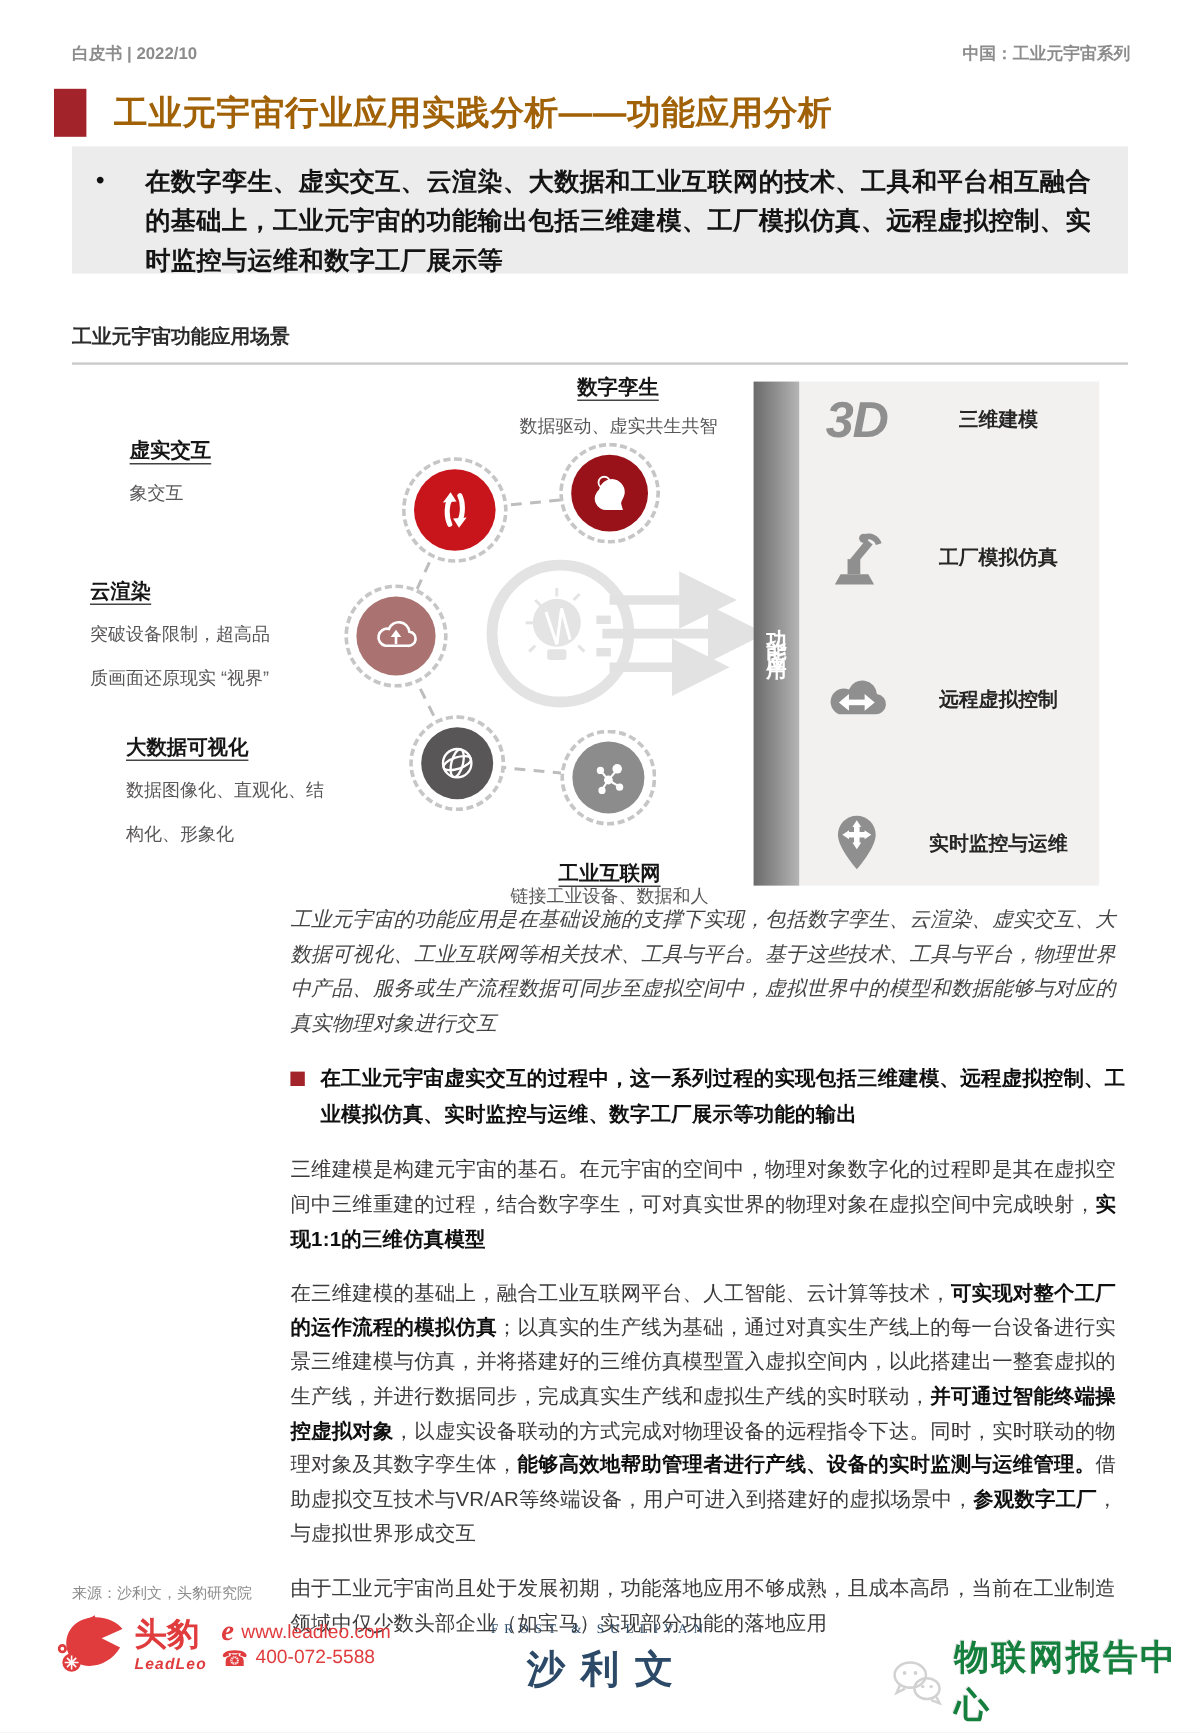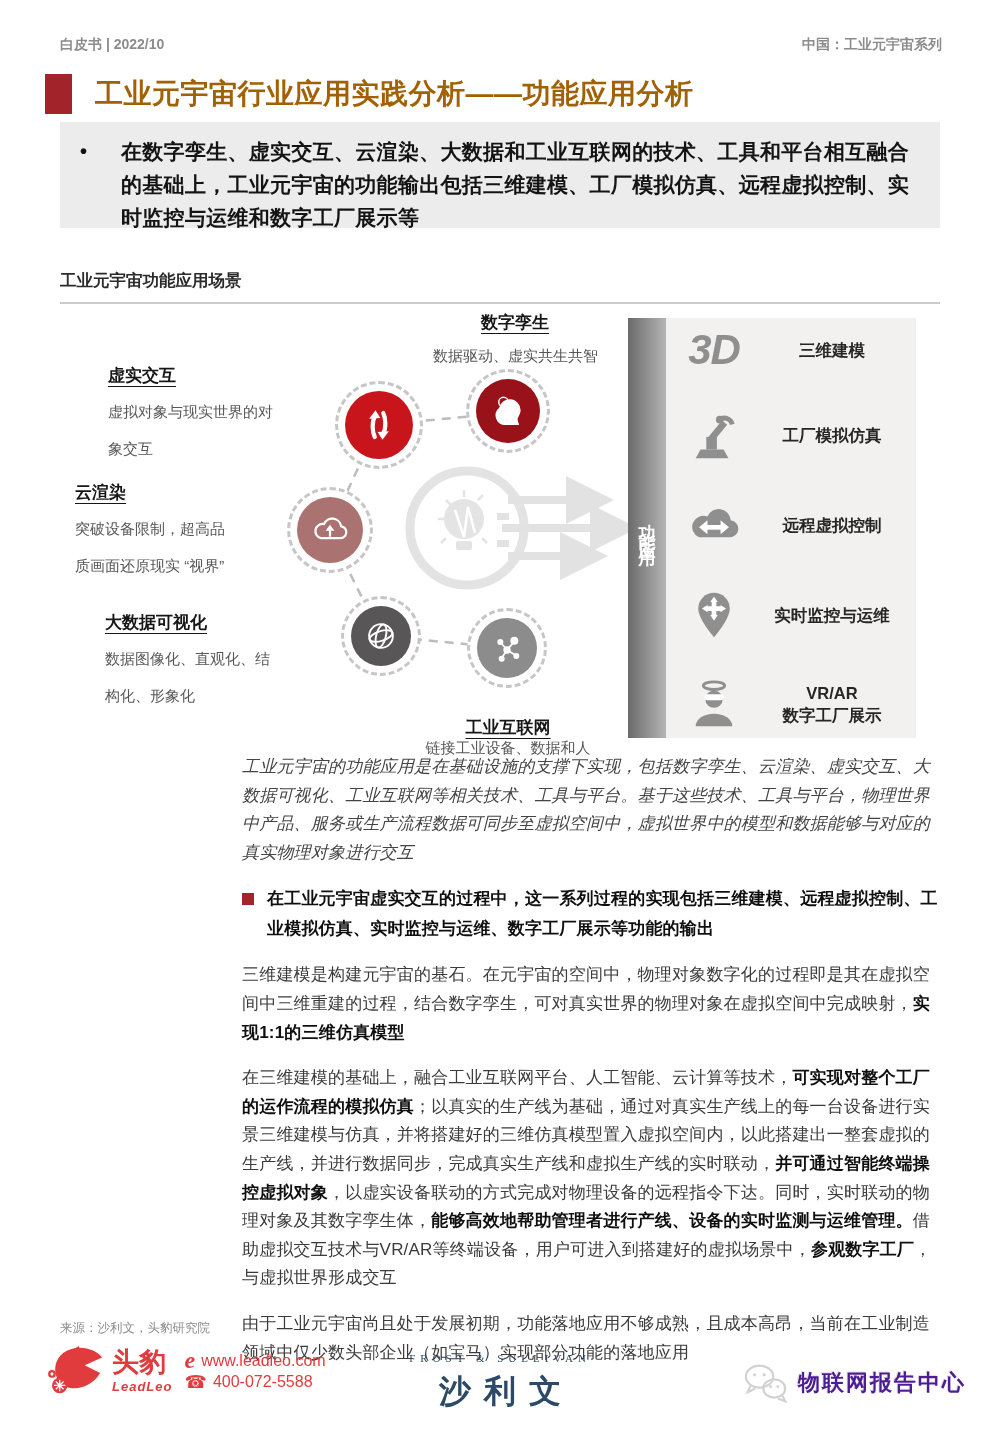--- a/index.html
+++ b/index.html
@@ -50,21 +50,21 @@
   .ll-name{font-size:27px;font-weight:900;line-height:1;}
   .ll-sub{font-size:13px;font-weight:bold;font-style:italic;letter-spacing:1px;margin-top:3px;}
   .ll-contact{display:flex;flex-direction:column;gap:3px;margin-left:6px;}
   .ll-line{display:flex;align-items:center;gap:6px;font-size:16px;color:#e03b3d;}
   .ll-e{font-weight:900;font-style:italic;font-size:24px;font-family:"Liberation Serif",serif;line-height:.8;}
   .ll-phone{font-size:18px;line-height:.9;}
   .frost{position:absolute;top:1352px;left:400px;width:200px;text-align:center;color:#2c4a68;}
   .frost-en{font-size:11px;letter-spacing:5px;font-family:"Liberation Serif","DejaVu Serif",serif;}
   .frost-cn{font-size:32px;font-weight:bold;letter-spacing:13px;margin-top:6px;text-indent:13px;}
   .watermark{position:absolute;top:1362px;left:742px;display:flex;align-items:center;gap:8px;}
-  .wm-text{font-size:22px;font-weight:bold;color:#4c1d95;letter-spacing:2px;
+  .wm-text{font-size:29px;font-weight:bold;color:#15803d;letter-spacing:2px;
            text-shadow:1px 1px 0 #fff,-1px -1px 0 #e2e2e2;}
 </style>
 </head>
 <body>
 
 <div class="page">
 
   <div class="hdr">
     <span>白皮书 | 2022/10</span>
     <span>中国：工业元宇宙系列</span>
@@ -120,21 +120,20 @@
       </g>
       <rect x="497" y="206" width="12" height="7" fill="#e2e2e2"></rect>
       <rect x="497" y="233" width="12" height="7" fill="#e2e2e2"></rect>
     </svg>
 
     <div class="nlabel" style="left:440px;top:4px;width:150px;text-align:center;">数字孪生</div>
     <div class="ndesc" style="left:393px;top:30px;width:245px;text-align:center;">数据驱动、虚实共生共智</div>
 
     <div class="nlabel" style="left:108px;top:57px;">虚实交互</div>
     <div class="ndesc" style="left:108px;top:86px;width:218px;">
-      <div>虚拟对象与现实世界的对</div>
       <div>象交互</div>
     </div>
 
     <div class="nlabel" style="left:75px;top:174px;">云渲染</div>
     <div class="ndesc" style="left:75px;top:203px;width:215px;">
       <div>突破设备限制，超高品</div>
       <div>质画面还原现实 “视界”</div>
     </div>
 
     <div class="nlabel" style="left:105px;top:304px;">大数据可视化</div>
@@ -259,34 +258,20 @@
                 <path d="M27 8 L31 14 H23 Z"></path>
                   <path d="M27 34 L23 28 H31 Z"></path>
                 <path d="M14 21 L20 17 V25 Z"></path>
                   <path d="M40 21 L34 25 V17 Z"></path>
               </g>
             </svg>
           </div>
           <div class="rlabel">实时监控与运维</div>
         </div>
 
-        <div class="rrow">
-          <div class="ricon">
-            <svg width="52" height="52" viewBox="0 0 54 54">
-              <ellipse cx="27" cy="8" rx="11" ry="4" fill="none" stroke="#8f8f8f" stroke-width="3"></ellipse>
-              <circle cx="27" cy="22" r="9" fill="#8f8f8f"></circle>
-              <rect x="17" y="17" width="20" height="6" rx="3" fill="#fff"></rect>
-              <path d="M8 50 a19 13 0 0 1 38 0 z" fill="#8f8f8f"></path>
-            </svg>
-          </div>
-          <div class="rlabel">
-            <div>VR/AR</div>
-            <div>数字工厂展示</div>
-          </div>
-        </div>
 
       </div>
     </div>
   </div>
 
   <div class="bodytext">
       <div class="para italic"><span>工业元宇宙的功能应用是在基础设施的支撑下实现，包括数字孪生、云渲染、虚实交互、大数据可视化、工业互联网等相关技术、工具与平台。基于这些技术、工具与平台，物理世界中产品、服务或生产流程数据可同步至虚拟空间中，虚拟世界中的模型和数据能够与对应的真实物理对象进行交互</span></div>
       <div class="para bullet">
         <span class="bullet-sq"></span>
         <span><strong>在工业元宇宙虚实交互的过程中，这一系列过程的实现包括三维建模、远程虚拟控制、工业模拟仿真、实时监控与运维、数字工厂展示等功能的输出</strong></span>

